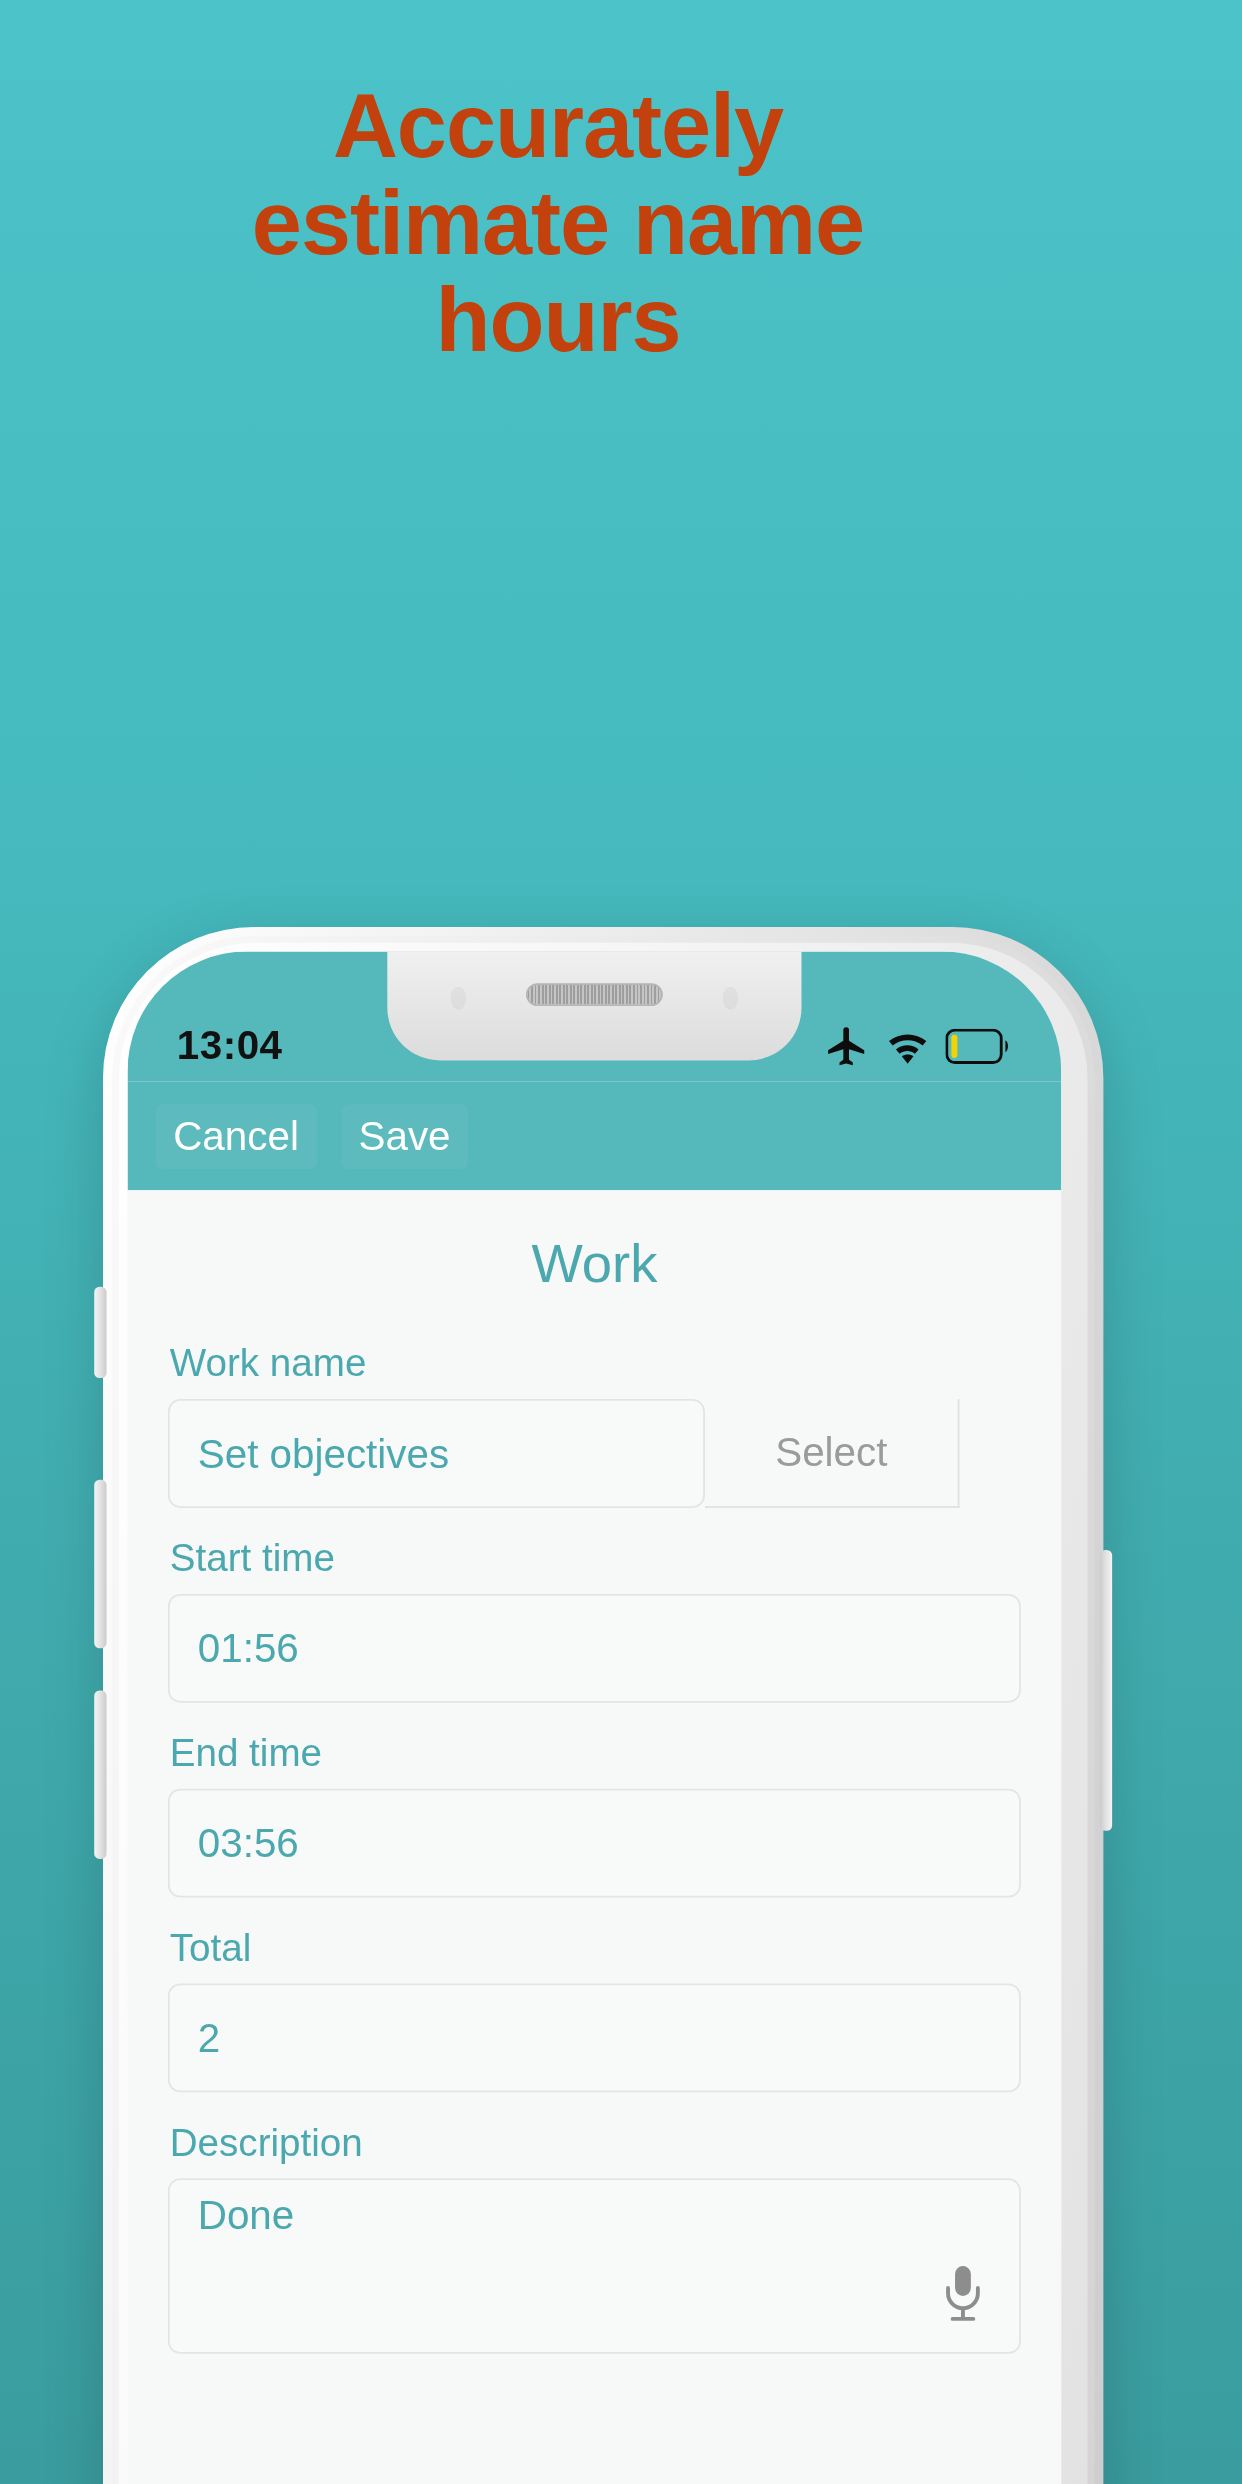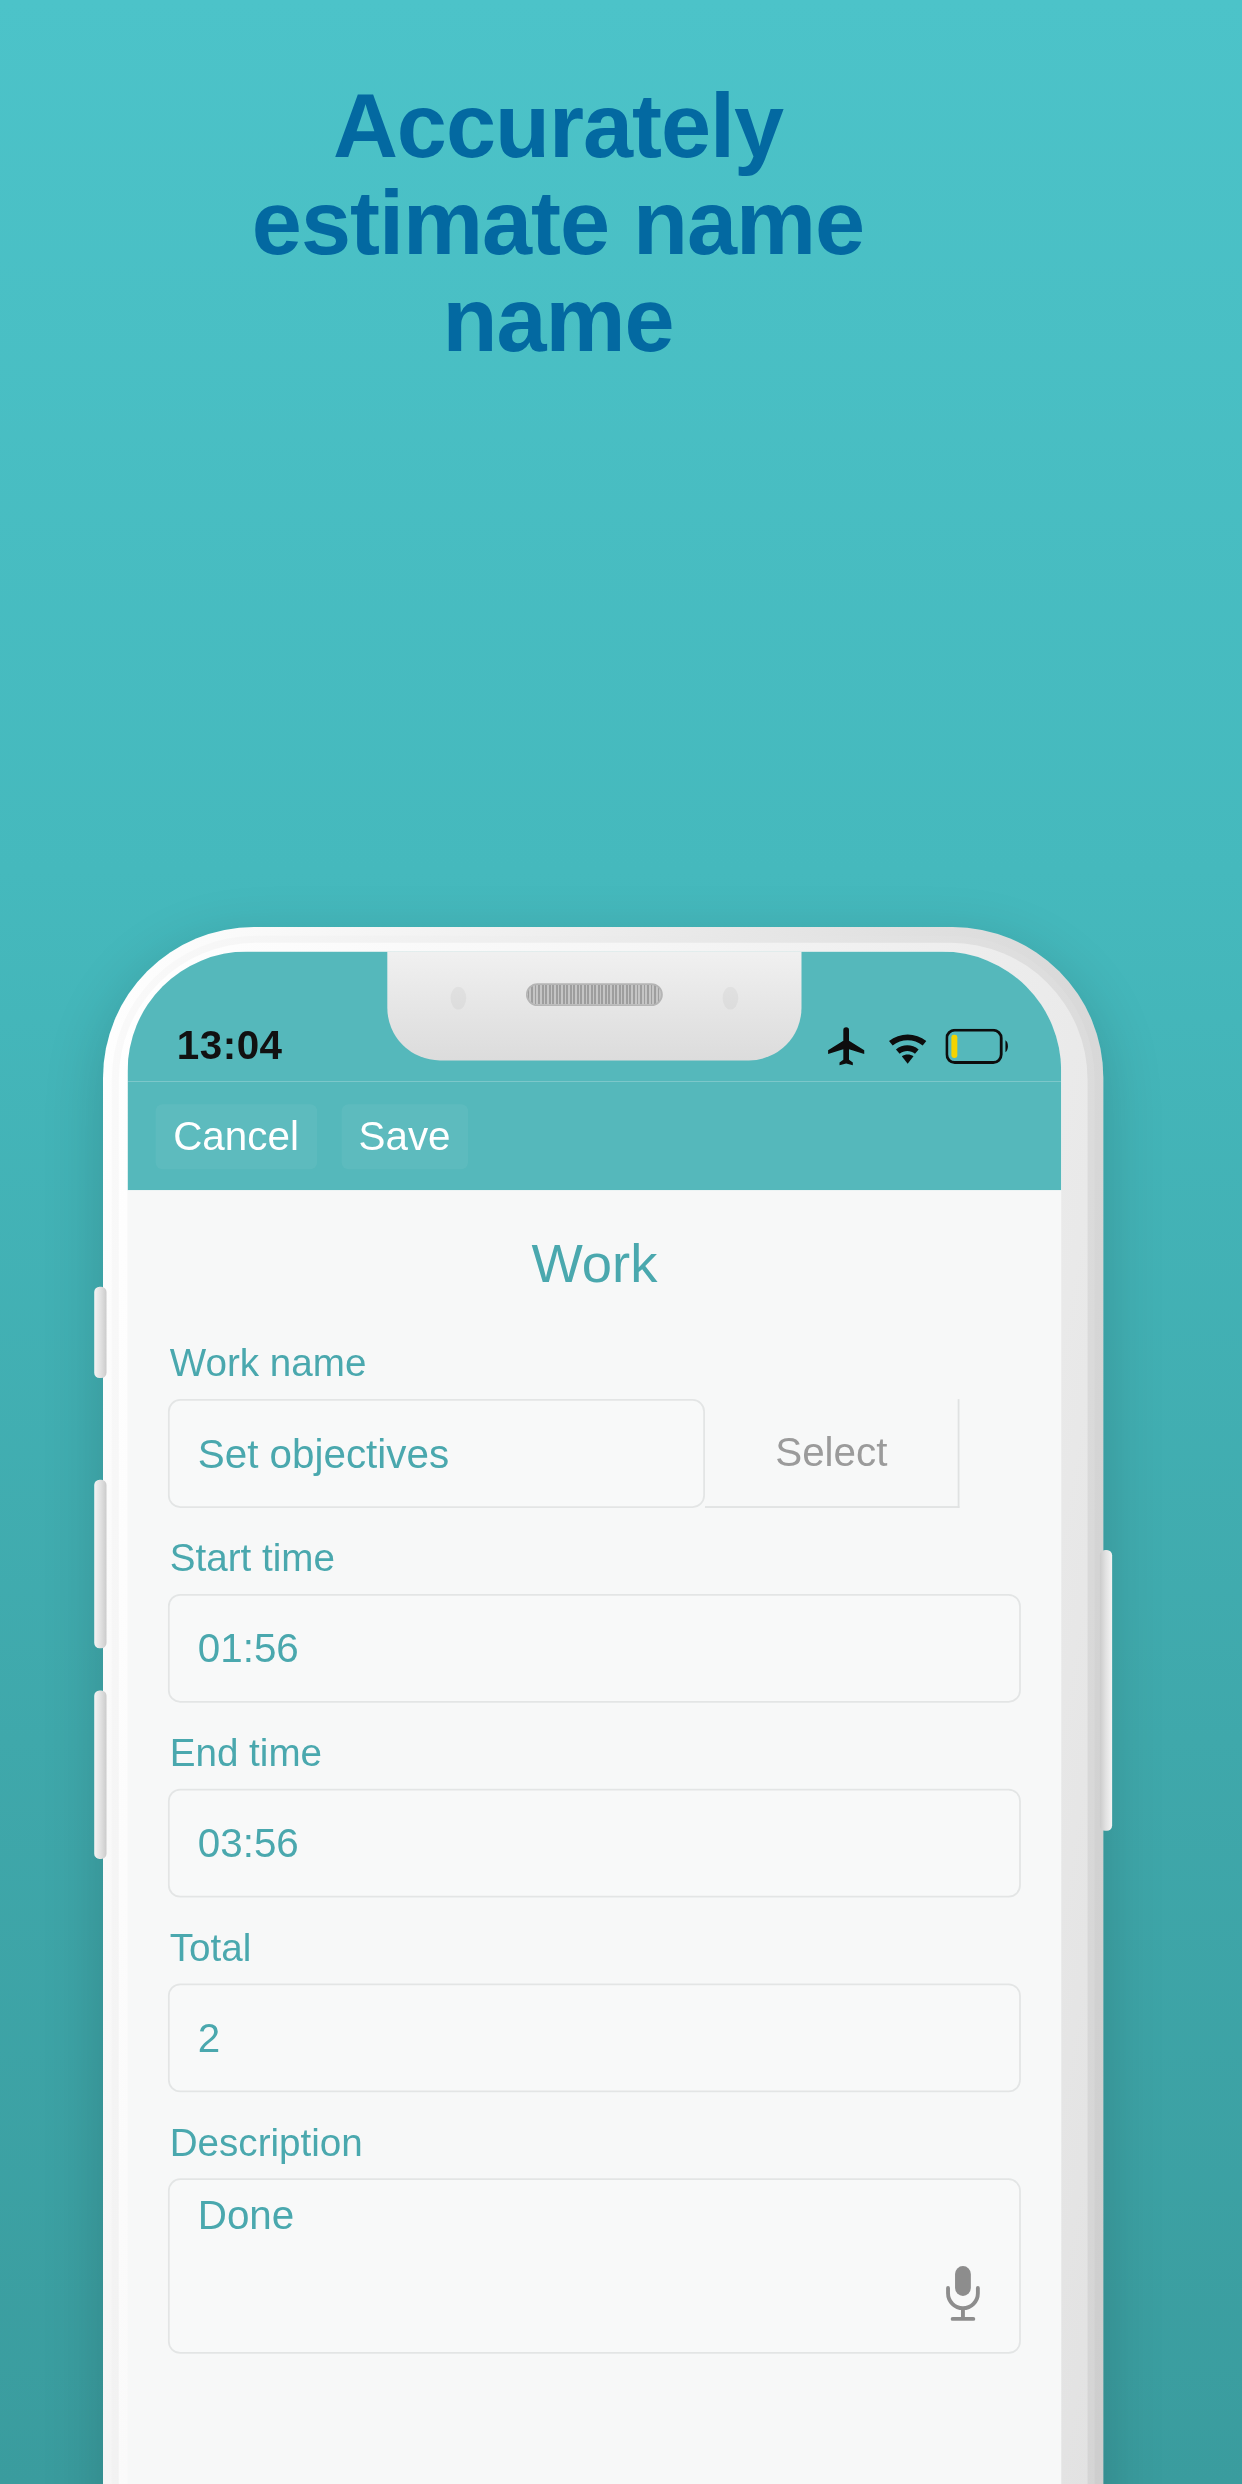--- a/index.html
+++ b/index.html
@@ -16,21 +16,21 @@
     position: relative;
   }
 
   
   .headline {
     position: absolute;
     top: 78px;
     left: 0;
     width: 1116px;
     text-align: center;
-    color: #0369a1;
+    color: #c2410c;
     font-size: 90px;
     line-height: 97px;
     font-weight: 700;
     letter-spacing: -1px;
     padding: 0 120px;
   }
   .headline-line { display: block; white-space: nowrap; }
 
   
   .phone {
@@ -234,21 +234,21 @@
   .volup  { top: 315px;  height: 96px; }
   .voldn  { top: 435px;  height: 96px; }
   .power  { top: 355px;  height: 160px; }
 </style>
 </head>
 <body>
 
 <div class="headline">
   <span class="headline-line">Accurately</span>
   <span class="headline-line">estimate name</span>
-  <span class="headline-line">name</span>
+  <span class="headline-line">hours</span>
 </div>
 
 <div class="phone">
   <div class="phone-frame">
     <div class="phone-frame-inner">
       <div class="phone-frame-inner2"></div>
     </div>
 
     <div class="side-btn left mute"></div>
     <div class="side-btn left volup"></div>

